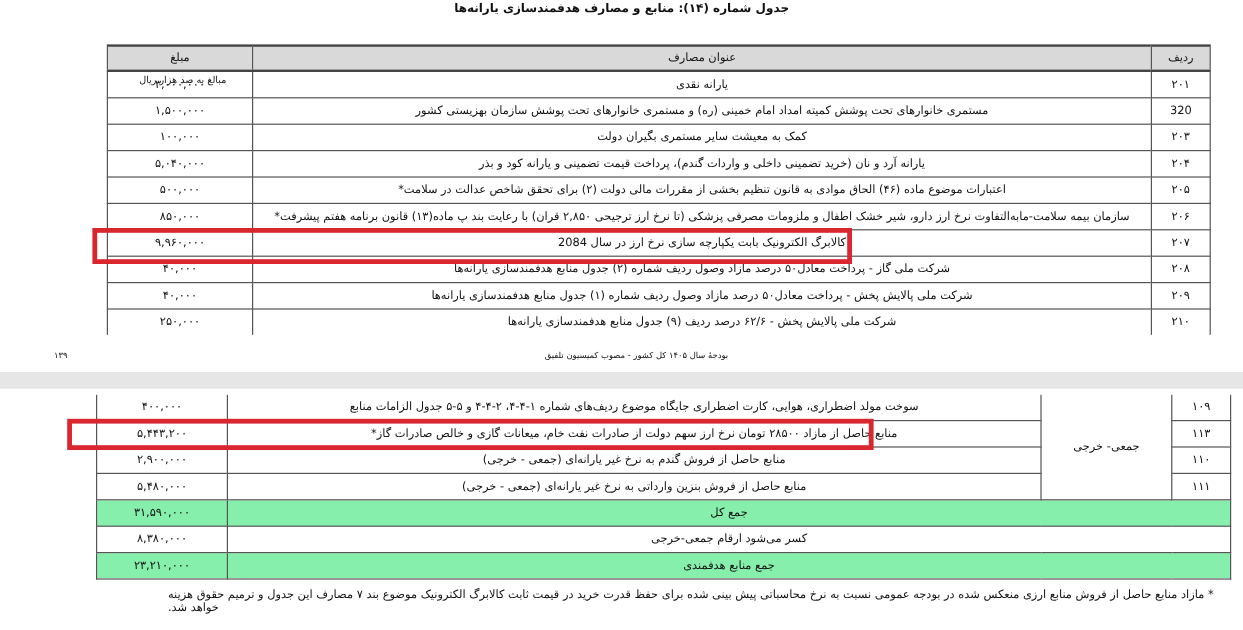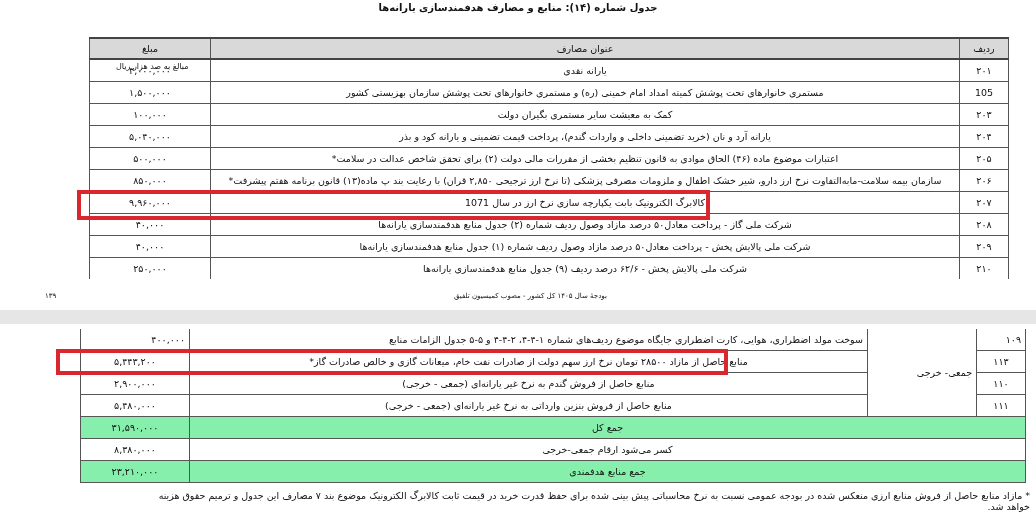--- a/index.html
+++ b/index.html
@@ -18,46 +18,46 @@
   .page-footer{top:292px;left:0;width:1036px;height:12px;font-size:7px;}
   .pf-center{position:absolute;left:454px;top:0;direction:rtl;}
   .pf-num{position:absolute;left:45px;top:0;}
   .gap{top:310px;left:0;width:1036px;height:14px;background:#e6e6e6;}
   .t2{top:329px;left:80px;width:946px;}
   .t2 td{height:21px;}
   .t2 .gray td{background:#86efac;margin-top:12px;}
   .t2 .c-row{width:40px;margin-left:42px;}
   .t2 .c-cat{width:100px;}
   .t2 .c-amt{width:100px;}
-  .t2 tr.first td{border-top:none;text-align:right;}
+  .t2 tr.first td{border-top:none;}
   .hl{position:absolute;border:4px solid #d9262f;box-sizing:border-box;pointer-events:none;}
   .hl1{left:77px;top:190px;width:633px;height:30px;}
   .hl2{left:56px;top:349px;width:672px;height:26px;}
-  .footnote{top:490px;left:140px;width:890px;font-size:9.5px;direction:rtl;text-align:right;}
+  .footnote{top:490px;left:140px;width:890px;font-size:9.5px;direction:rtl;text-align:left;}
 </style>
 </head>
 <body>
 
 <div class="abs title">جدول شماره (۱۴): منابع و مصارف هدفمندسازی یارانه‌ها</div>
 <div class="abs unit-note">مبالغ به صد هزار ریال</div>
 
 <table class="t1">
   <tbody>
       <tr>
     <th class="col-row">ردیف</th>
     <th>عنوان مصارف</th>
     <th class="col-amt">مبلغ</th>
   </tr>
   <tr>
         <td>۲۰۱</td>
         <td>یارانه نقدی</td>
         <td>۳,۰۰۰,۰۰۰</td>
       </tr>
   <tr>
-        <td>105</td>
+        <td>320</td>
         <td>مستمری خانوارهای تحت پوشش کمیته امداد امام خمینی (ره) و مستمری خانوارهای تحت پوشش سازمان بهزیستی کشور</td>
         <td>۱,۵۰۰,۰۰۰</td>
       </tr>
   <tr>
         <td>۲۰۳</td>
         <td>کمک به معیشت سایر مستمری بگیران دولت</td>
         <td>۱۰۰,۰۰۰</td>
       </tr>
   <tr>
         <td>۲۰۴</td>
@@ -69,21 +69,21 @@
         <td>اعتبارات موضوع ماده (۴۶) الحاق موادی به قانون تنظیم بخشی از مقررات مالی دولت (۲) برای تحقق شاخص عدالت در سلامت*</td>
         <td>۵۰۰,۰۰۰</td>
       </tr>
   <tr>
         <td>۲۰۶</td>
         <td>سازمان بیمه سلامت-مابه‌التفاوت نرخ ارز دارو، شیر خشک اطفال و ملزومات مصرفی پزشکی (تا نرخ ارز ترجیحی ۲,۸۵۰ قران) با رعایت بند پ ماده(۱۳) قانون برنامه هفتم پیشرفت*</td>
         <td>۸۵۰,۰۰۰</td>
       </tr>
   <tr>
         <td>۲۰۷</td>
-        <td>کالابرگ الکترونیک بابت یکپارچه سازی نرخ ارز در سال 1071</td>
+        <td>کالابرگ الکترونیک بابت یکپارچه سازی نرخ ارز در سال 2084</td>
         <td>۹,۹۶۰,۰۰۰</td>
       </tr>
   <tr>
         <td>۲۰۸</td>
         <td>شرکت ملی گاز - پرداخت معادل۵۰ درصد مازاد وصول ردیف شماره (۲) جدول منابع هدفمندسازی یارانه‌ها</td>
         <td>۴۰,۰۰۰</td>
       </tr>
   <tr>
         <td>۲۰۹</td>
         <td>شرکت ملی پالایش پخش - پرداخت معادل۵۰ درصد مازاد وصول ردیف شماره (۱) جدول منابع هدفمندسازی یارانه‌ها</td>

